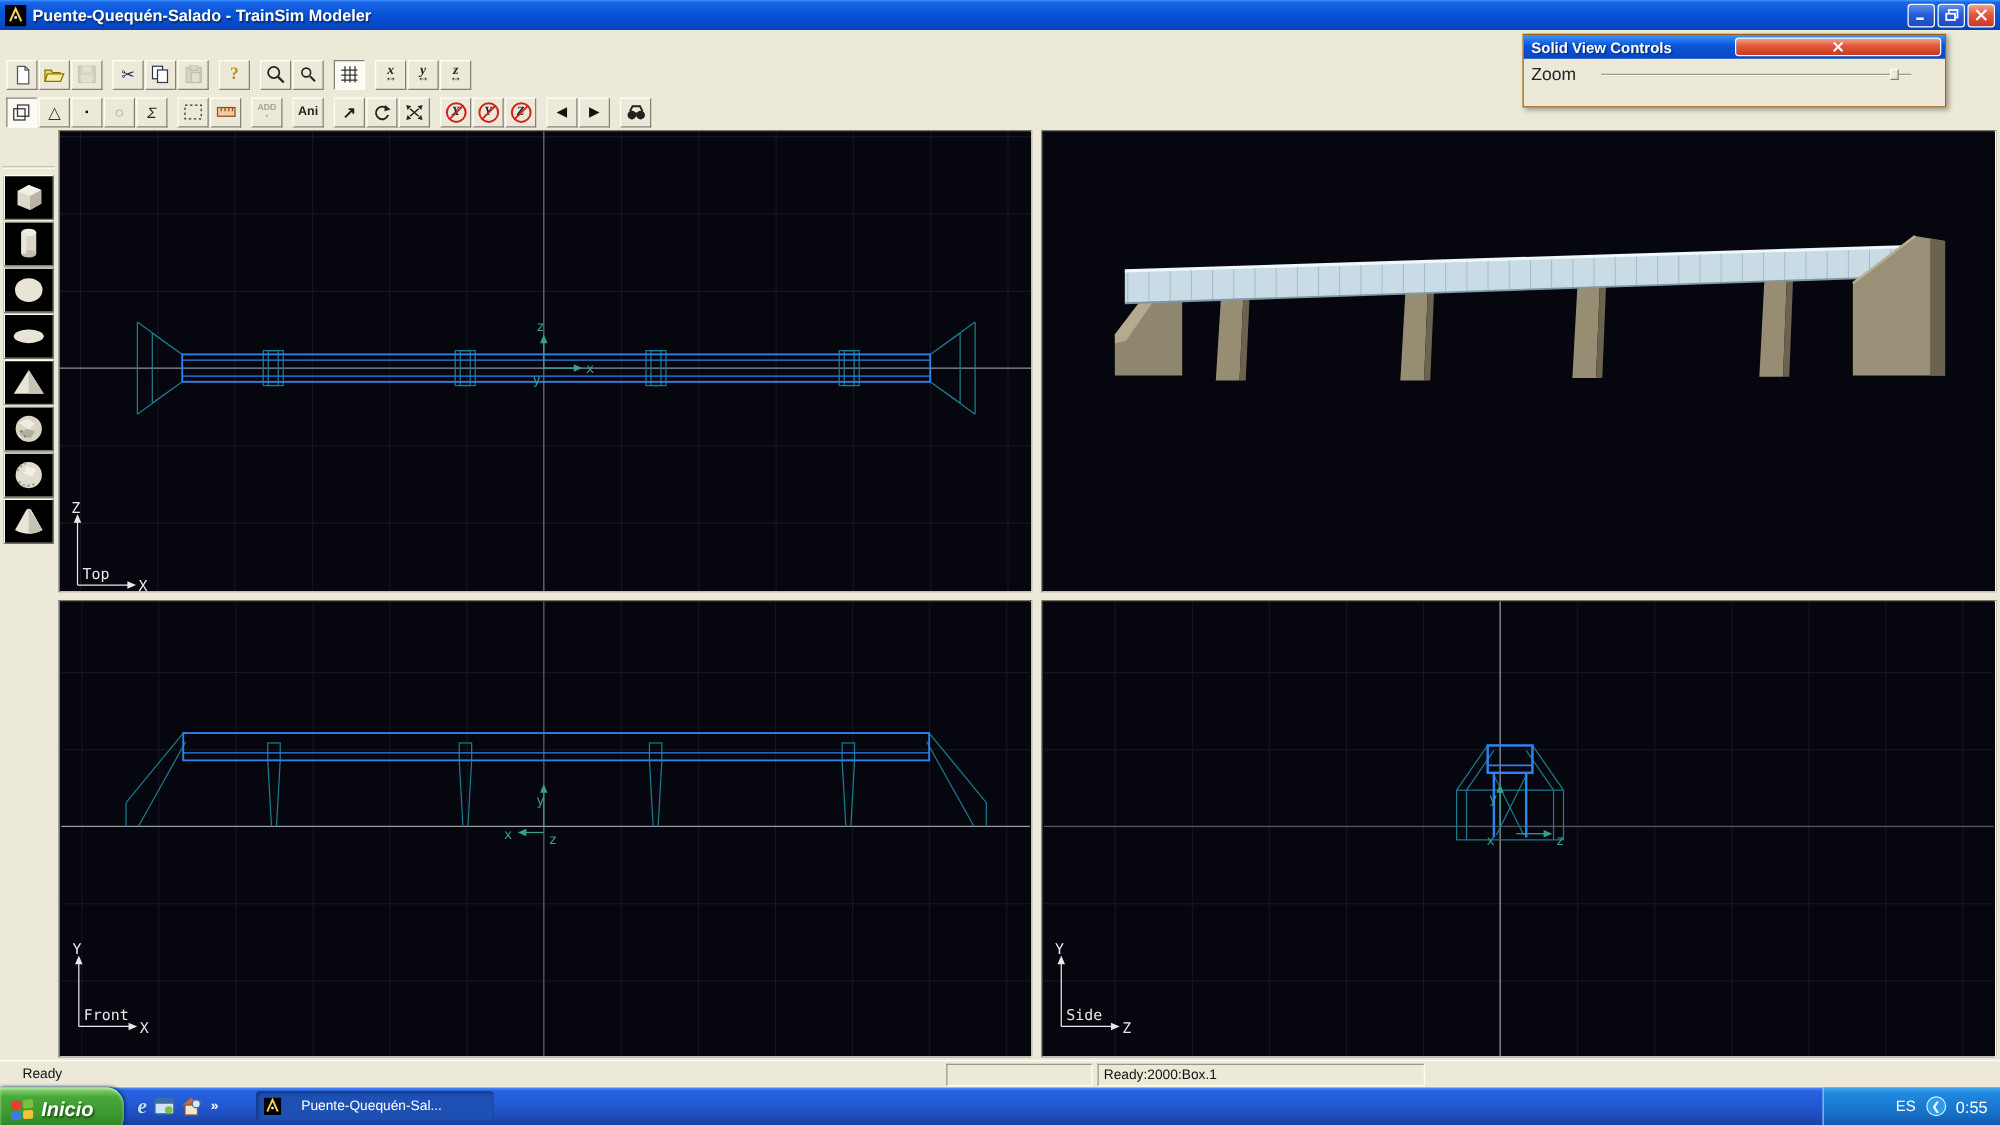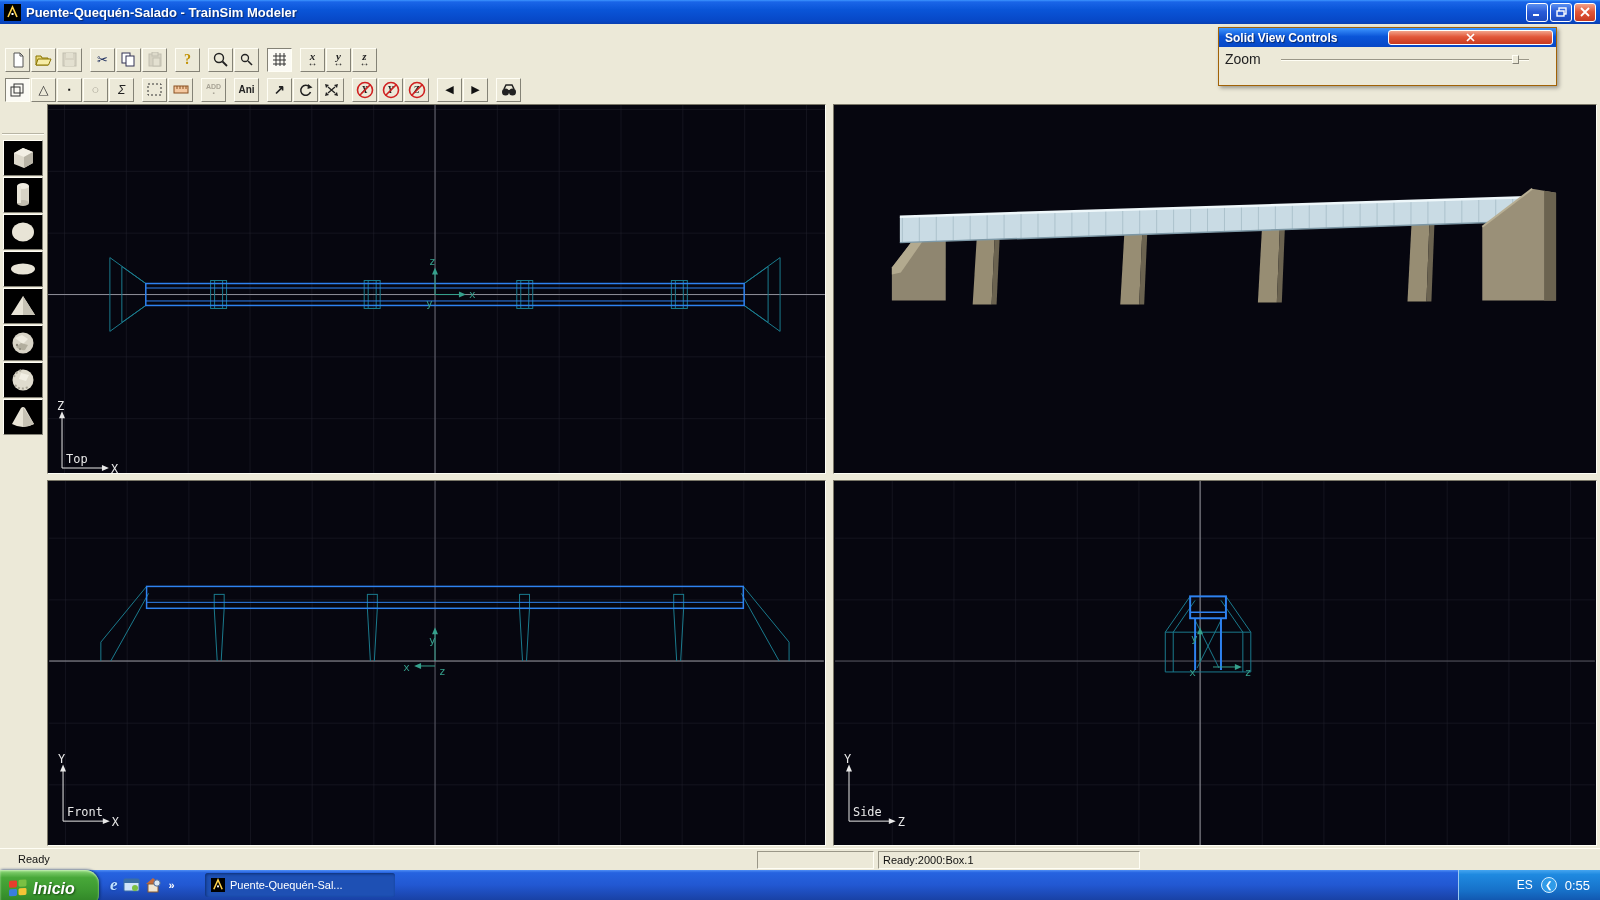--- a/index.html
+++ b/index.html
@@ -86,21 +86,21 @@
   .taskbar { position:absolute; top:870px; left:0; width:1600px; height:30px;
     background:linear-gradient(to bottom,#4f8ef5 0%,#2663e0 9%,#2258d2 50%,#1941a5 100%); }
   .startbtn { position:absolute; left:0; top:0; height:38px; width:99px; border-radius:0 14px 14px 0;
     background:linear-gradient(to bottom,#8ed87a 0%,#48a839 20%,#3c9830 55%,#2a7a22 100%);
     box-shadow:inset 0 1px 2px #c8f0b8, 1px 0 3px #0a2a6a; display:flex; align-items:center; padding-left:8px; }
   .startbtn .stxt { color:#fff; font-weight:bold; font-style:italic; font-size:16px; margin-left:5px; text-shadow:1px 1px 2px #1a4a12; }
   .qlaunch { position:absolute; left:110px; top:3px; height:24px; display:flex; align-items:center; gap:5px; color:#fff; }
   .qchev { font-size:11px; color:#fff; font-weight:bold; margin-left:2px; }
   .taskbtn { position:absolute; left:205px; top:3px; width:190px; height:24px; border-radius:3px;
     background:#1e50b4; box-shadow:inset 1px 1px 3px #0d2f73; display:flex; align-items:center; padding:0 6px; }
-  .taskbtn span.tlabel { color:#fff; font-size:11px; margin-left:5px; white-space:nowrap; }
+  .taskbtn span.tlabel { color:#fff; font-size:11px; margin-left:16px; white-space:nowrap; }
   .tray { position:absolute; right:0; top:0; width:142px; height:30px;
     background:linear-gradient(to bottom,#45a5f0 0%,#1f8ae0 15%,#1670c8 70%,#1258b0 100%);
     border-left:1px solid #9ac8f0; display:flex; align-items:center; justify-content:flex-end; padding-right:10px; gap:8px; }
   .tray .tlang { color:#fff; font-size:12px; }
   .tray .tclock { color:#fff; font-size:13px; }
   .trayicon { width:16px; height:16px; border-radius:50%; background:#2f9be8; border:1px solid #d8eeff;
     color:#fff; font-size:9px; display:flex; align-items:center; justify-content:center; }
 </style>
 </head>
 <body>

